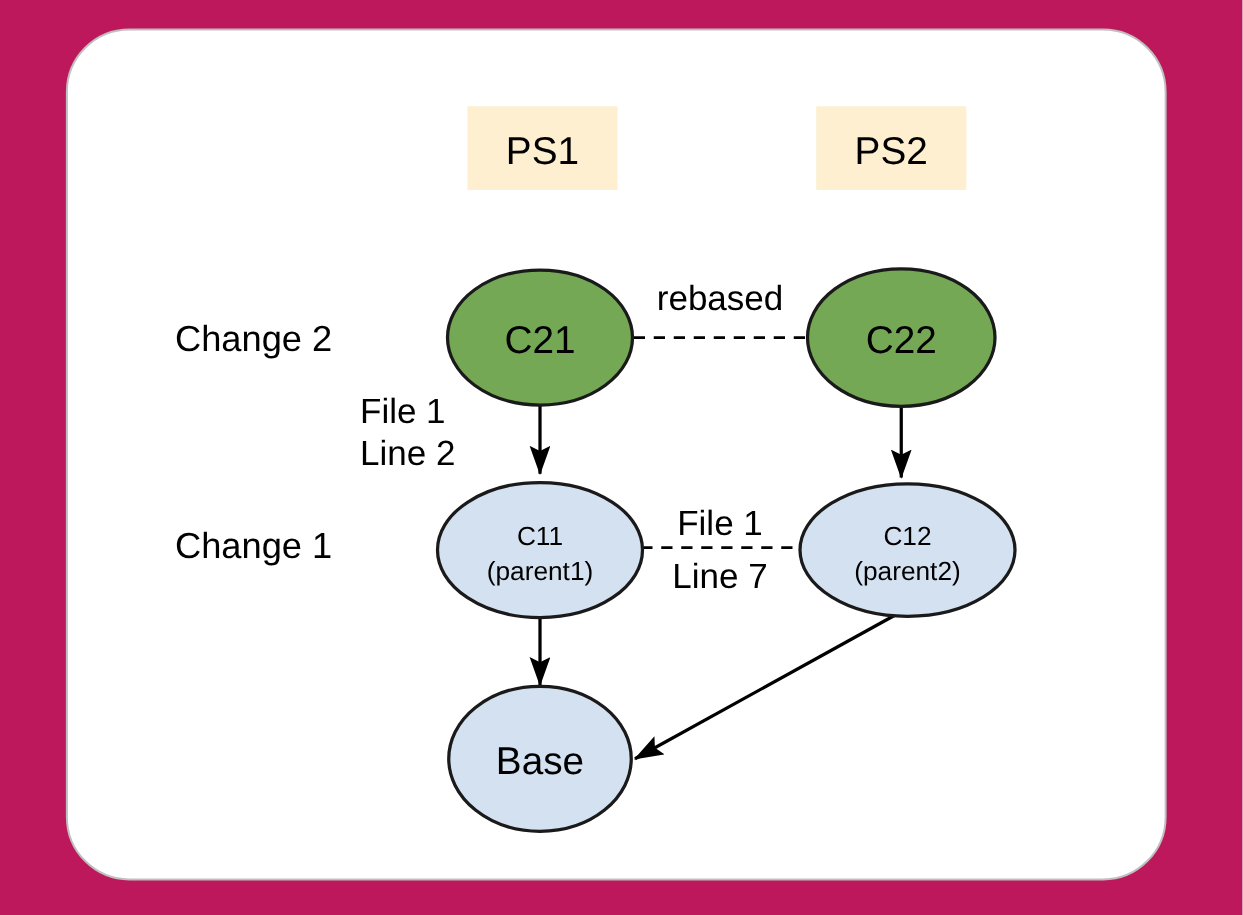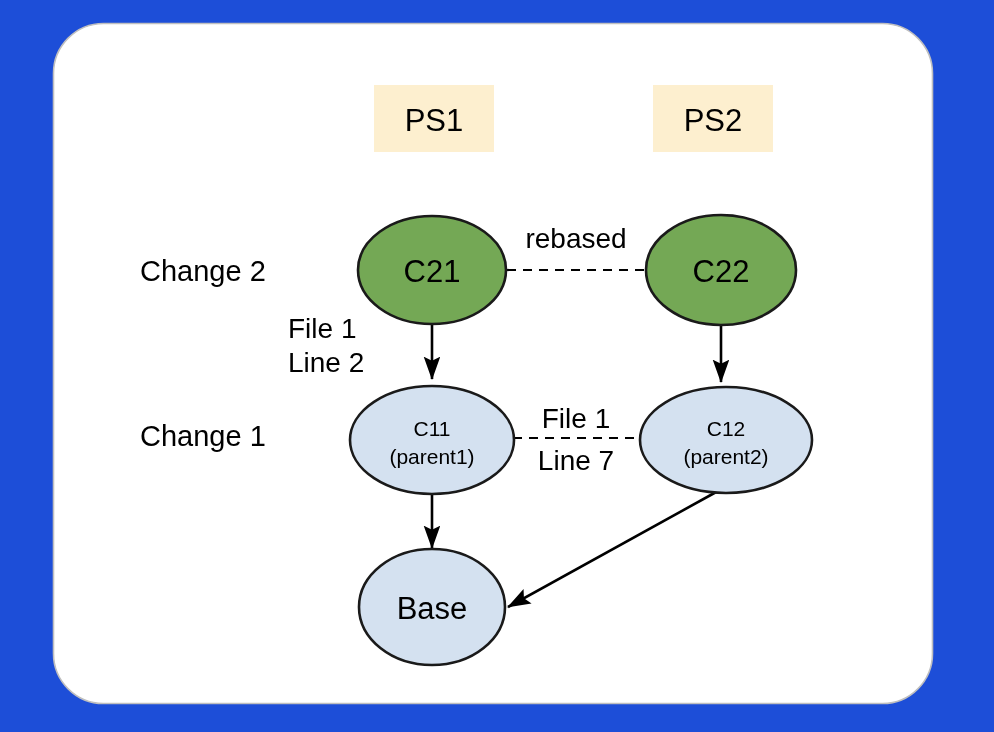--- a/index.html
+++ b/index.html
@@ -12,21 +12,21 @@
     width: 994px;
     height: 732px;
     font-family: "Liberation Sans", sans-serif;
     color: #000000;
     overflow: hidden;
   }
   #canvas {
     position: relative;
     width: 994px;
     height: 732px;
-    background: #1d4ed8;
+    background: #be185d;
   }
   #diagram-svg {
     position: absolute;
     left: 0;
     top: 0;
     width: 994px;
     height: 732px;
   }
   .node-label,
   .edge-label,

